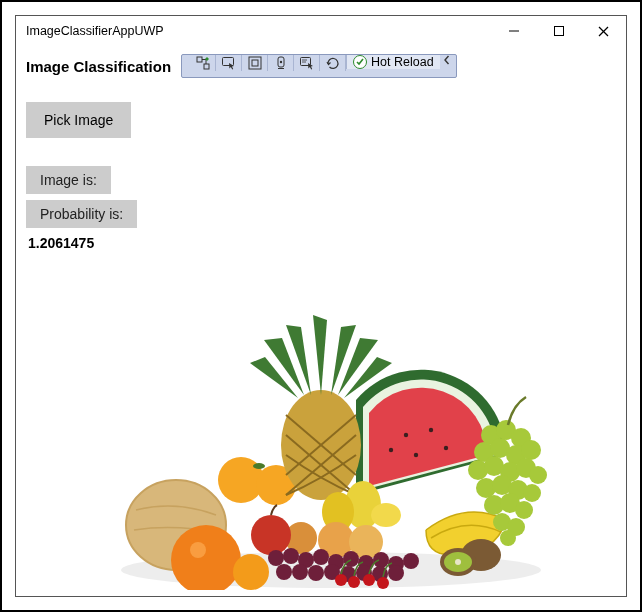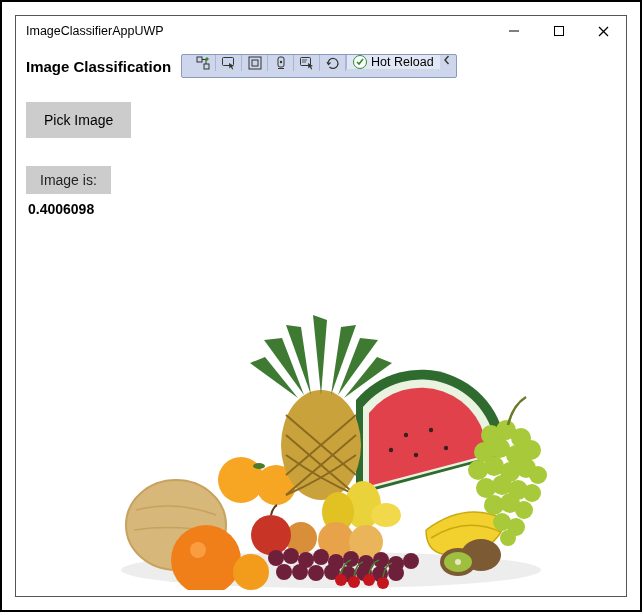--- a/index.html
+++ b/index.html
@@ -250,21 +250,22 @@
               <path d="M6.5 1 L3 5 L6.5 9" fill="none" stroke="#333" stroke-width="1.4"></path>
             </svg>
           </div>
         </div>
       </div>
 
       <div class="content-col">
         <button class="btn">Pick Image</button>
         <div class="gap"></div>
         <div class="gray-label">Image is:</div>
-        <div class="value-bold">0.4006098</div>
+        <div class="gray-label">Probability is:</div>
+        <div class="value-bold">1.2061475</div>
       </div>
 
       <div class="image-area">
         <svg class="fruit-svg" viewBox="0 0 470 310">
 
           <ellipse cx="245" cy="290" rx="210" ry="18" fill="#000" opacity="0.07"></ellipse>
 
           <ellipse cx="90" cy="245" rx="50" ry="45" fill="#d8b77a"></ellipse>
           <ellipse cx="90" cy="245" rx="50" ry="45" fill="none" stroke="#c7a25f" stroke-width="2"></ellipse>
           <path d="M50 230 q40 -10 80 5" stroke="#c7a25f" stroke-width="1.5" fill="none"></path>

